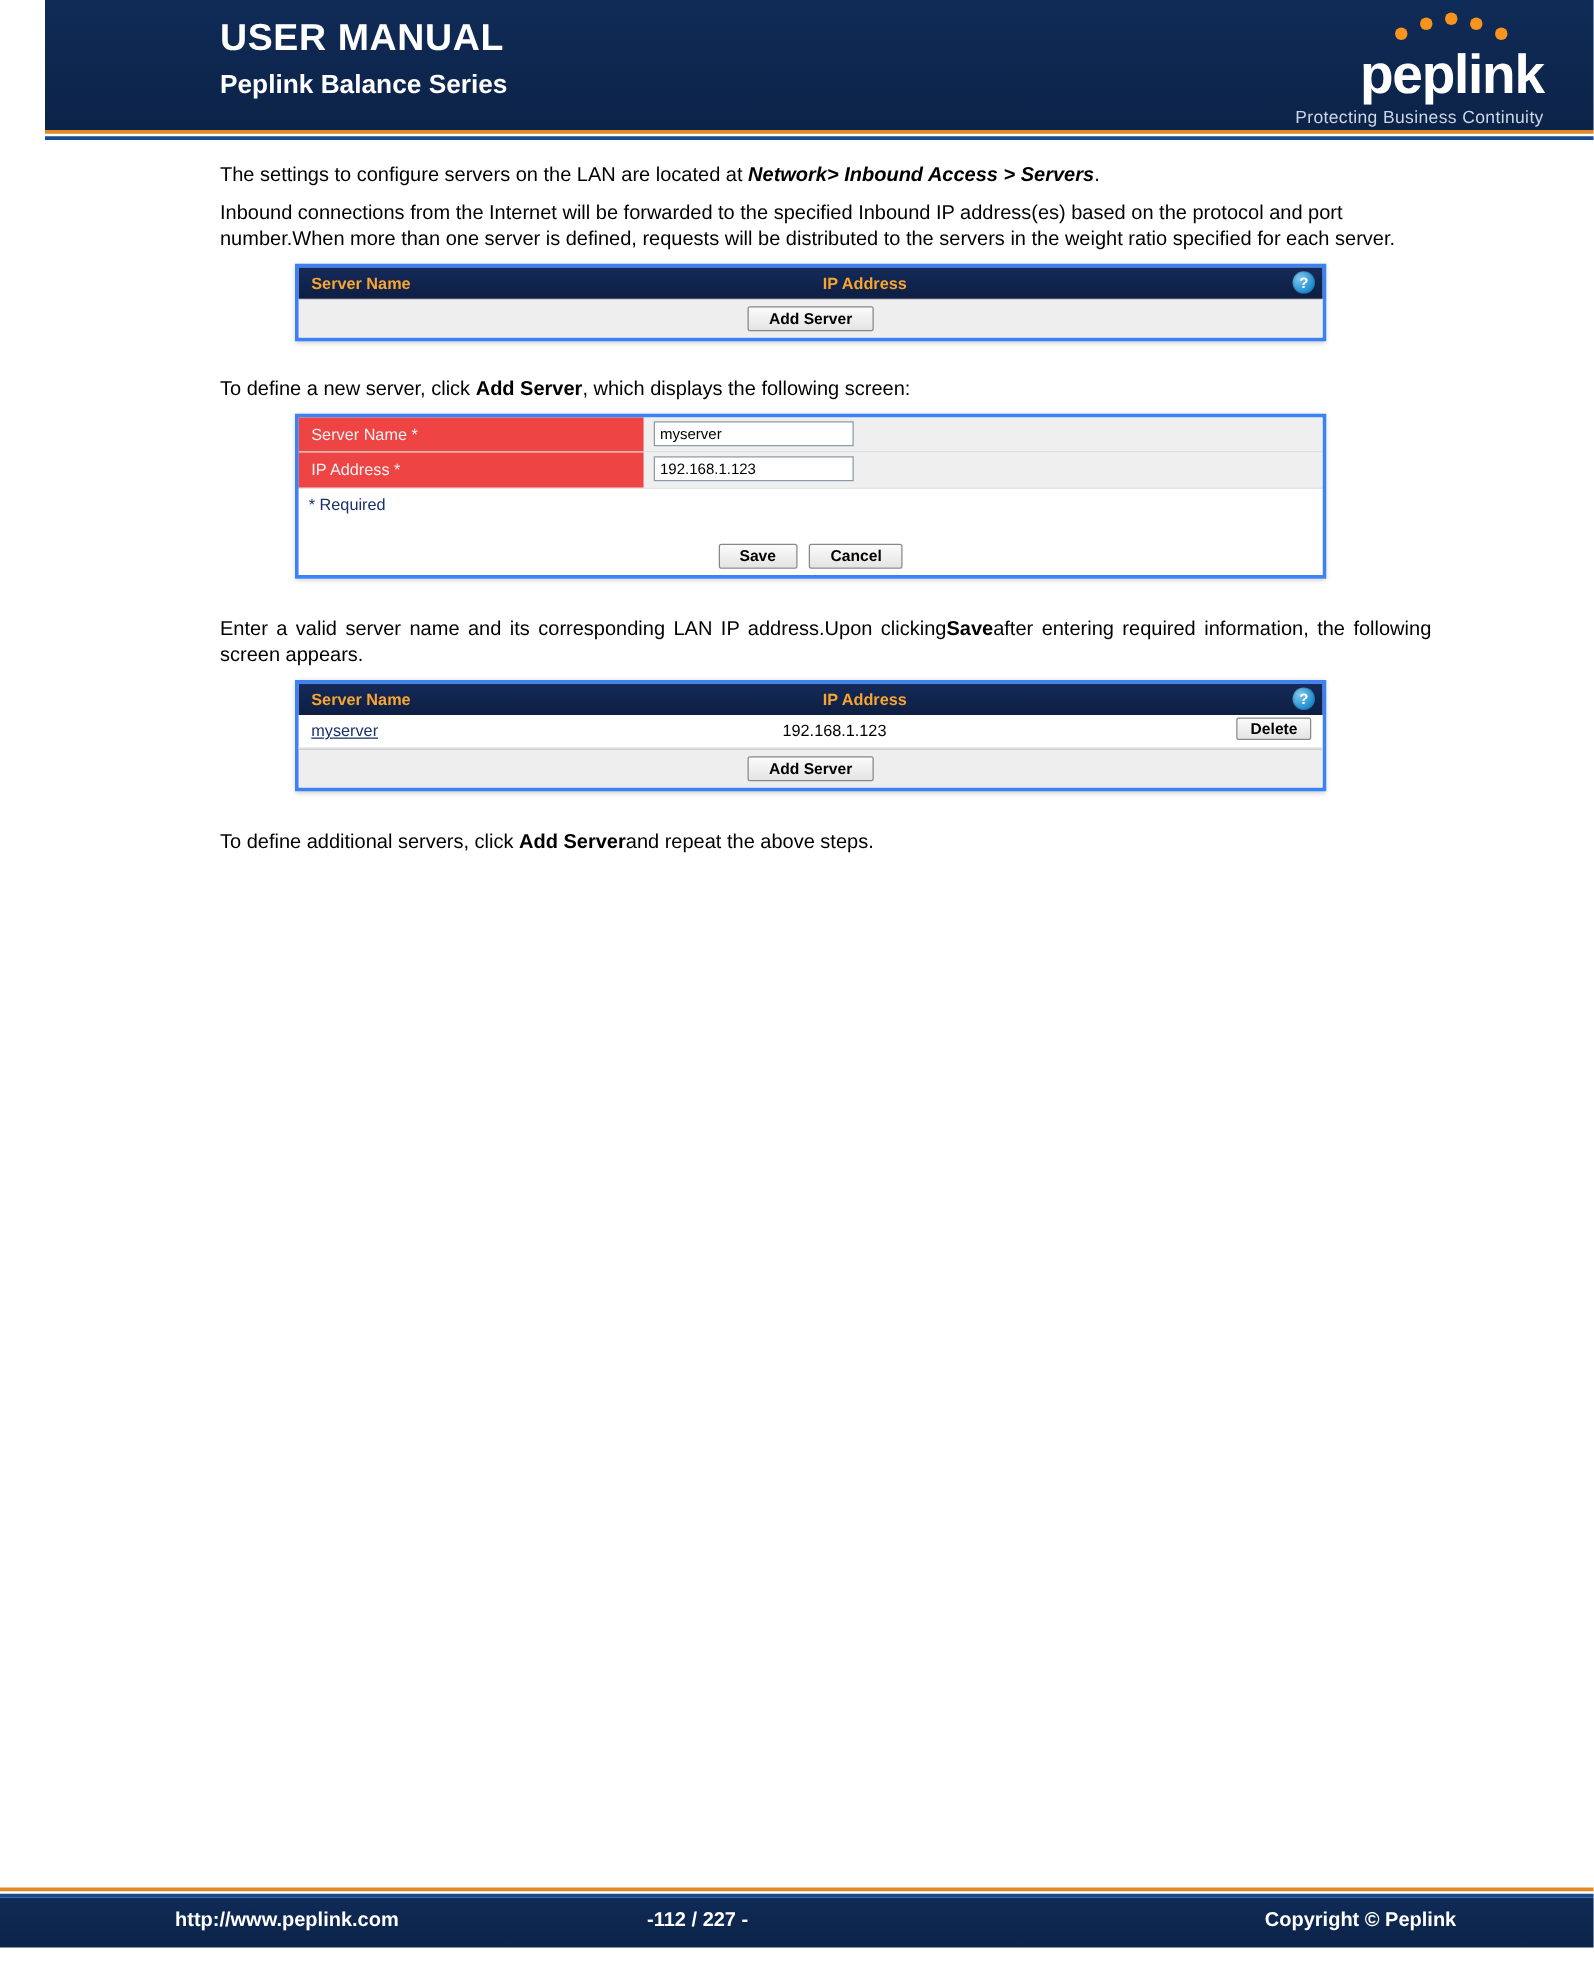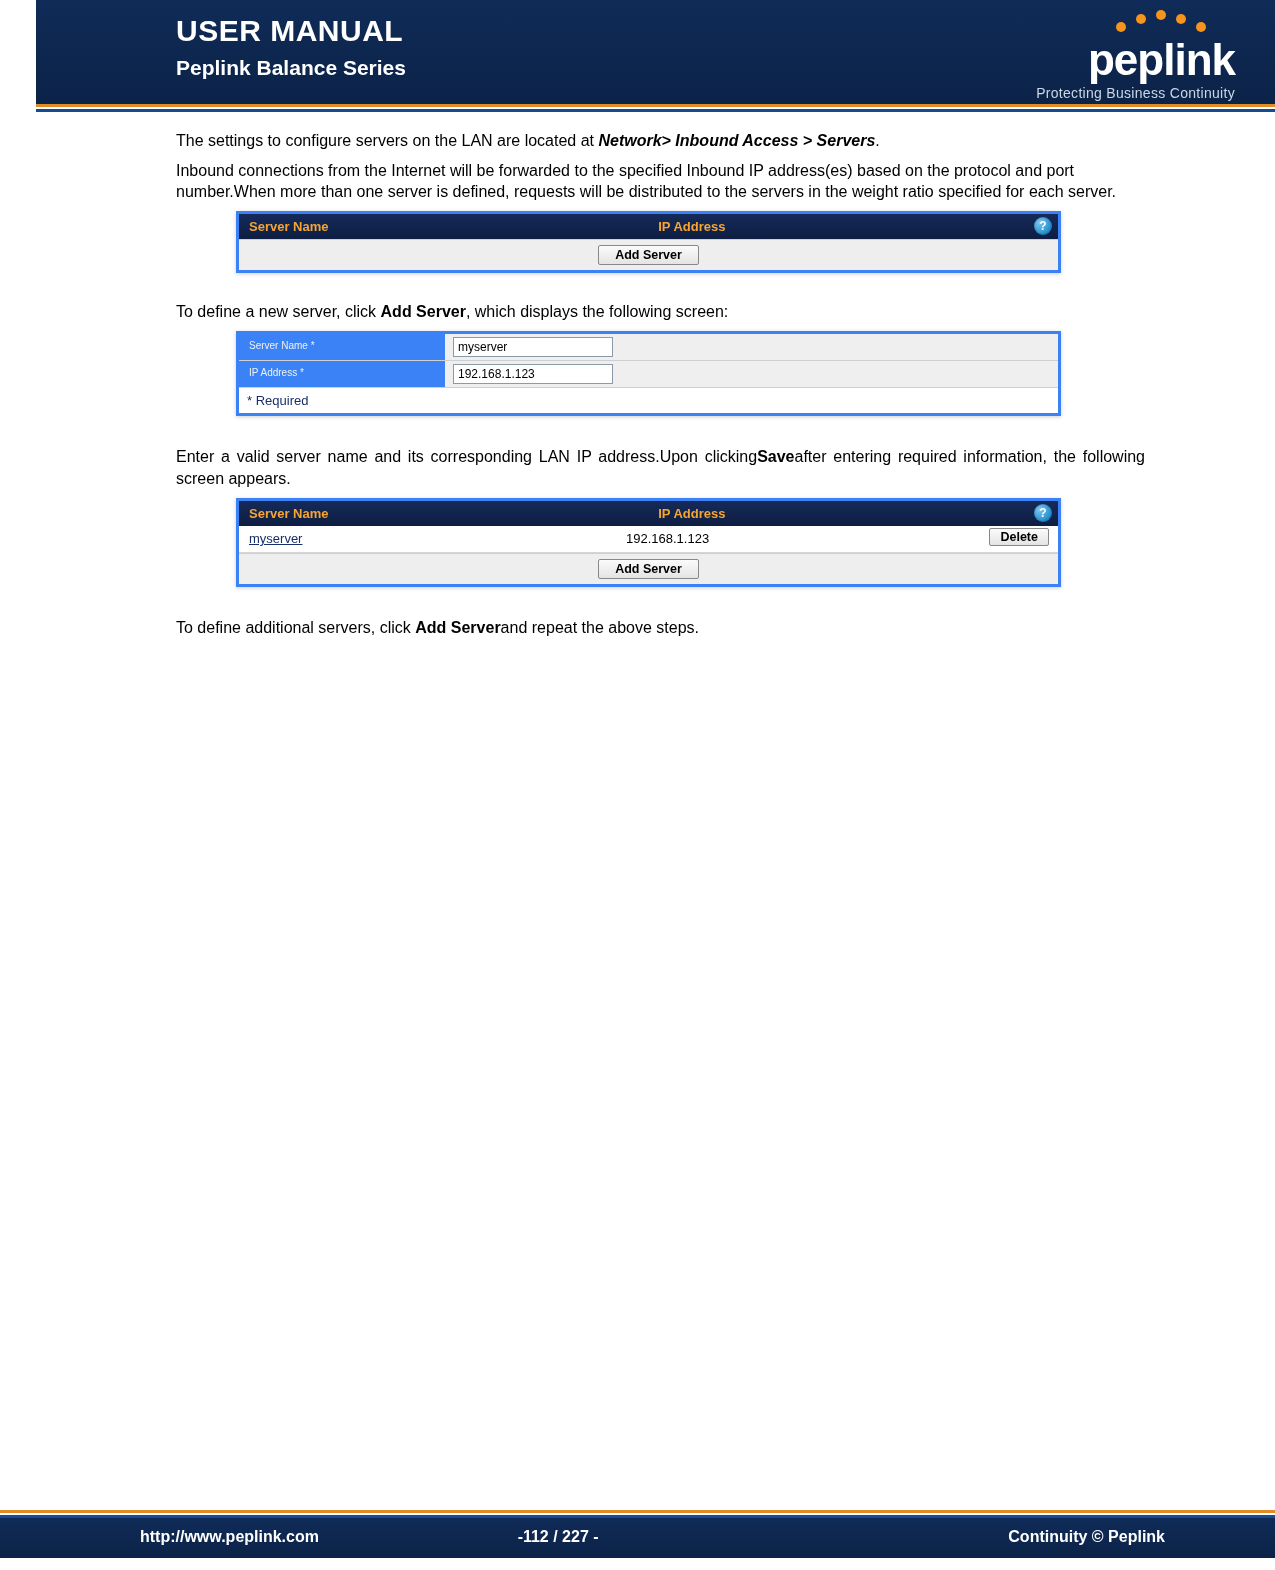--- a/index.html
+++ b/index.html
@@ -140,25 +140,25 @@
     background: linear-gradient(180deg,#fbfbfb,#e4e4e4);
     border: 1px solid #888;
     padding: 2px 16px;
     border-radius: 2px;
     cursor: pointer;
     margin: 0 3px;
   }
   
   .ui-form-row { display: flex; border-bottom: 1px solid #cfcfcf; }
   .ui-form-label {
-    width: 206px;
-    background: #3b82f6;
+    width: 276px;
+    background: #ef4444;
     color: #f0f0f0;
     padding: 5px 10px;
-    font-size: 10px;
+    font-size: 13px;
   }
   .ui-form-field {
     flex: 1;
     background: #efefef;
     padding: 3px 8px;
   }
   .ui-form-field input {
     font-family: inherit;
     font-size: 12px;
     width: 160px;
@@ -254,20 +254,24 @@
   <div class="ui-frame w1">
     <div class="ui-form-row">
       <div class="ui-form-label">Server Name *</div>
       <div class="ui-form-field"><input value="myserver" style=""></div>
     </div>
     <div class="ui-form-row">
       <div class="ui-form-label">IP Address *</div>
       <div class="ui-form-field"><input value="192.168.1.123" style=""></div>
     </div>
     <div class="ui-req">* Required</div>
+    <div class="ui-btnbar light">
+      <button class="ui-button">Save</button>
+      <button class="ui-button">Cancel</button>
+    </div>
   </div>
 
   <p class="justify" style="margin-top:30px;">
     <span>Enter a valid server name and its corresponding LAN IP address.Upon clicking</span><span class="bold">Save</span><span>after entering required information, the following screen appears.</span>
   </p>
 
   <div class="ui-frame w1">
     <div class="ui-head">
       <div class="col1">Server Name</div>
       <div class="col2">IP Address</div>
@@ -288,17 +292,17 @@
   </p>
 
 </div>
 
 <div class="footer-wrap">
   <div class="rule-orange"></div>
   <div class="rule-blue"></div>
   <div class="footer">
     <div class="fl">http://www.peplink.com</div>
     <div class="fc">-112 / 227 -</div>
-    <div class="fr">Continuity ©  Peplink</div>
+    <div class="fr">Copyright ©  Peplink</div>
   </div>
 </div>
 
 </div>
 
 </body></html>

